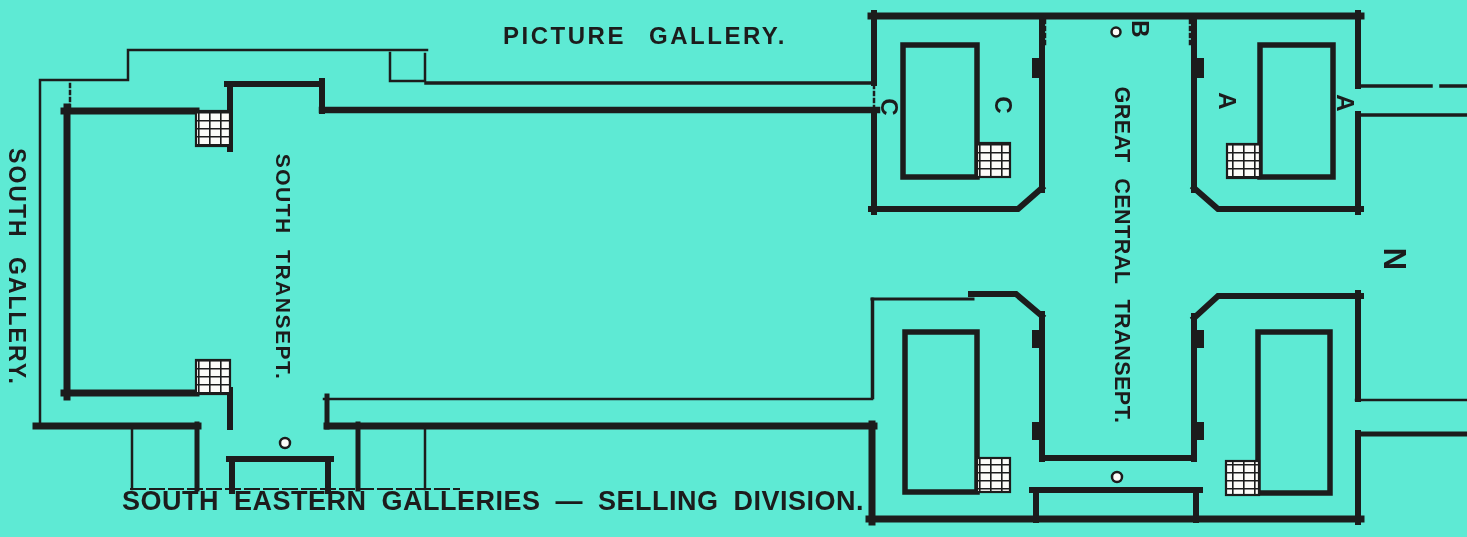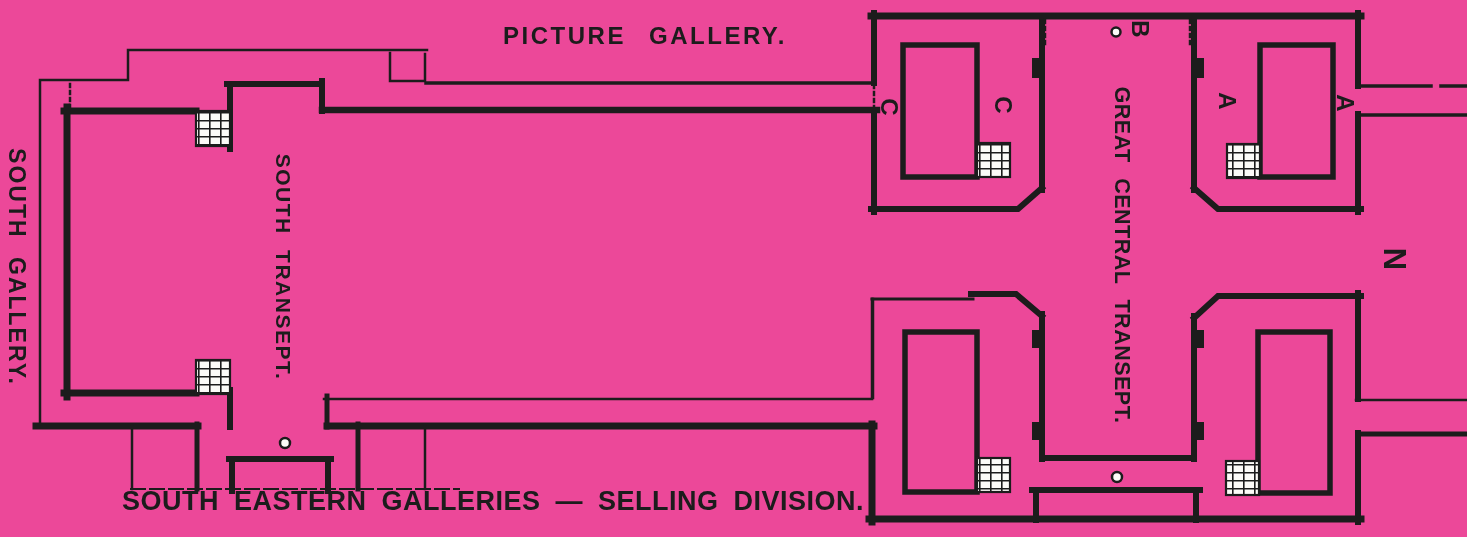--- a/index.html
+++ b/index.html
@@ -1,17 +1,17 @@
 <!DOCTYPE html>
 <html><head>
 <meta charset="utf-8">
 <style>
   html,body{margin:0;padding:0;background:#e8e8e4;}
   .stage{
-    position:relative;width:1467px;height:537px;background:#ec4899;
+    position:relative;width:1467px;height:537px;background:#5eead4;
     font-family:"Liberation Sans",sans-serif;overflow:hidden;
   }
   svg{display:block;}
   .plan-label{
     font-family:"Liberation Sans",sans-serif;
     font-weight:bold;
     fill:#1c1c1c;
   }
 </style>
 </head>

